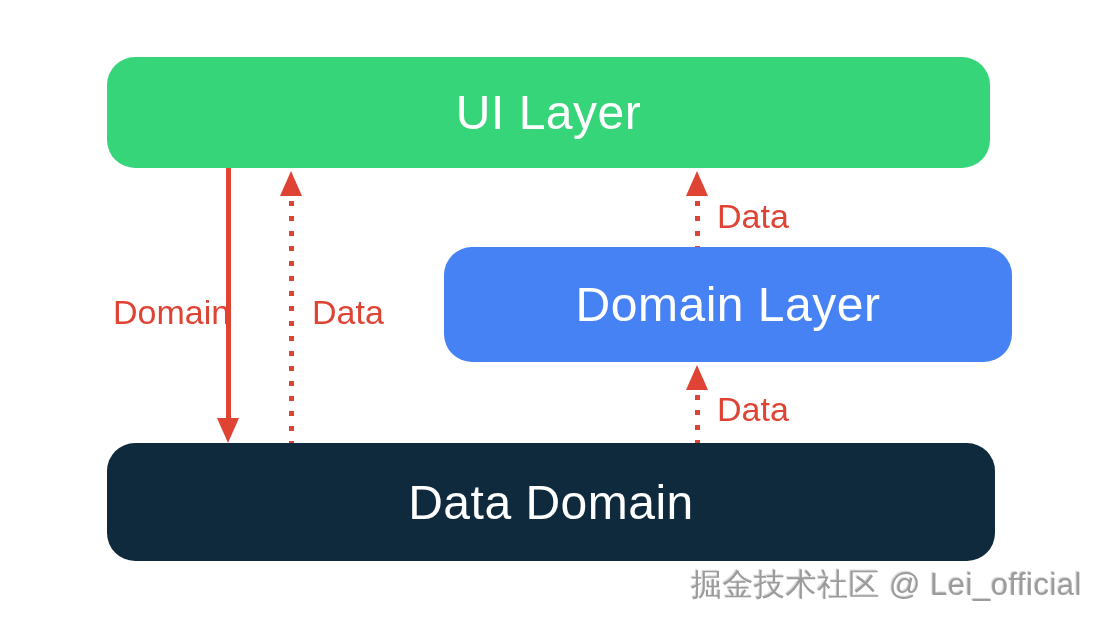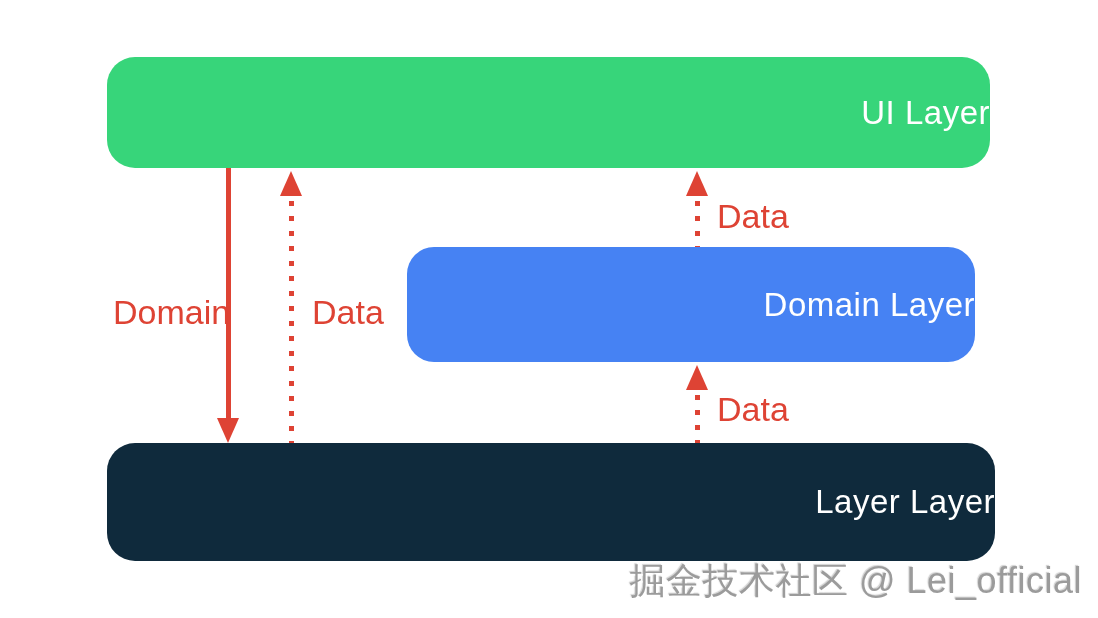--- a/index.html
+++ b/index.html
@@ -19,28 +19,28 @@
     height: 618px;
     background: var(--bg);
     overflow: hidden;
     font-family: "Liberation Sans", "DejaVu Sans", sans-serif;
   }
   .box {
     position: absolute;
     border-radius: 28px;
     display: flex;
     align-items: center;
-    justify-content: flex-end;
+    justify-content: center;
     color: var(--box-text);
-    font-size: 33px;
+    font-size: 48px;
     font-weight: 400;
     letter-spacing: 0.5px;
   }
   .box-ui     { left: 107px; top: 57px;  width: 883px; height: 111px; background: var(--ui-green); }
-  .box-domain { left: 407px; top: 247px; width: 568px; height: 115px; background: var(--domain-blue); border-radius: 27px; }
+  .box-domain { left: 444px; top: 247px; width: 568px; height: 115px; background: var(--domain-blue); }
   .box-data   { left: 107px; top: 443px; width: 888px; height: 118px; background: var(--data-navy); }
 
   .line-solid {
     position: absolute;
     width: 5px;
     background: var(--arrow-red);
   }
   .line-dotted {
     position: absolute;
     width: 5px;
@@ -60,42 +60,42 @@
     color: var(--arrow-red);
     font-size: 34px;
     font-weight: 400;
     white-space: nowrap;
   }
 
   .watermark {
     position: absolute;
     right: 16px;
     bottom: 12px;
-    font-size: 36px;
+    font-size: 31px;
     color: var(--watermark-gray);
     text-shadow: 2px 2px 1px rgba(255,255,255,0.95), -1px -1px 1px rgba(120,120,120,0.35);
     white-space: nowrap;
     letter-spacing: 0.5px;
   }
 </style>
 </head>
 <body>
 
 <div class="canvas">
 
   <div class="box box-ui">
     <span>UI Layer</span>
   </div>
 
   <div class="box box-domain">
     <span>Domain Layer</span>
   </div>
 
   <div class="box box-data">
-    <span>Layer Layer</span>
+    <span>Data Domain</span>
   </div>
 
   <div class="line-solid" style="left:226px; top:168px; height:252px;"></div>
   <div class="head head-down" style="left:217px; top:418px;"></div>
   <div class="flow-label" style="left:113px; top:293px;">Domain</div>
 
   <div class="head head-up" style="left:280px; top:171px;"></div>
   <div class="line-dotted" style="left:289px; top:201px; height:242px;"></div>
   <div class="flow-label" style="left:312px; top:293px;">Data</div>
 

